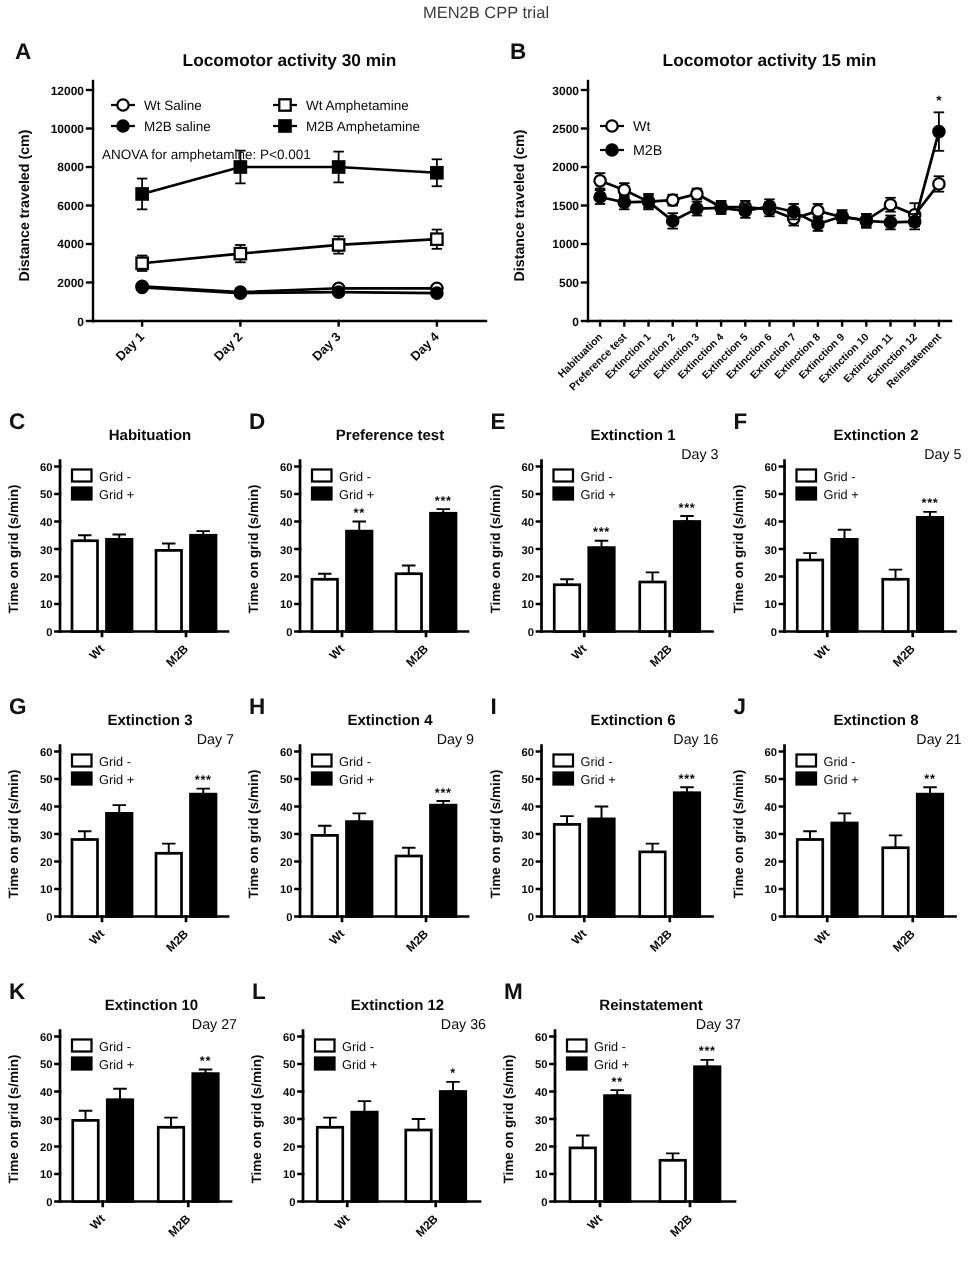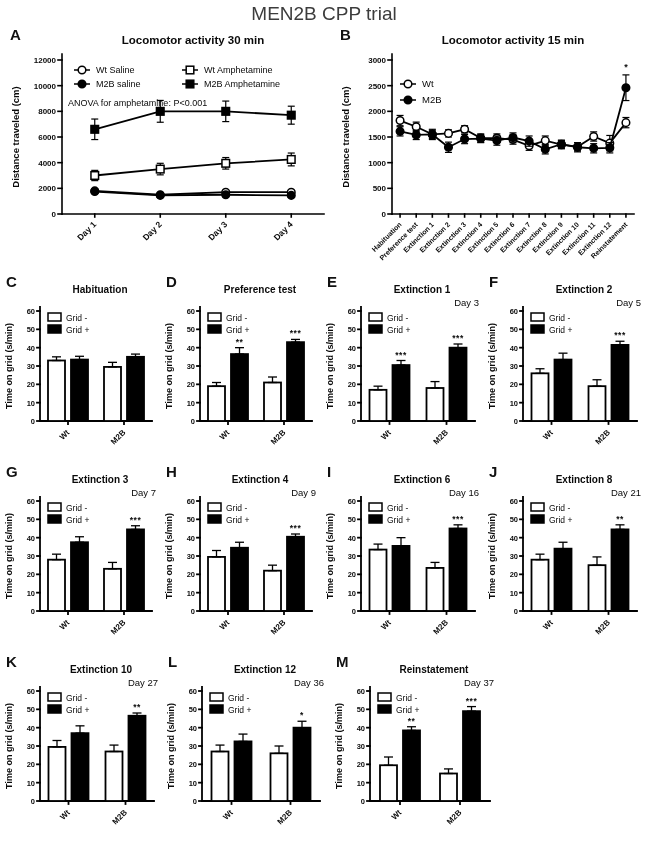--- a/index.html
+++ b/index.html
@@ -1,19 +1,19 @@
 <!DOCTYPE html>
 <html><head>
 <meta charset="utf-8">
 <style>
   html,body{margin:0;padding:0;background:#fff;}
   .page{position:relative;width:648px;height:848px;background:#fff;overflow:hidden;
         font-family:"Liberation Sans",sans-serif;color:#000;}
   .fig-title{position:absolute;top:3px;left:0;width:100%;text-align:center;
-             font-size:19px;color:#3c3c3c;}
+             font-size:11px;color:#3c3c3c;}
   .panel{position:absolute;}
   .letter{position:absolute;left:4px;top:0;font-weight:bold;font-size:15px;color:#111;}
   svg{position:absolute;left:0;top:0;font-family:"Liberation Sans",sans-serif;}
   svg text{fill:#0a0a0a;}
 </style>
 </head>
 <body>
 
 <div class="page">
   <div class="fig-title">MEN2B CPP trial</div>

